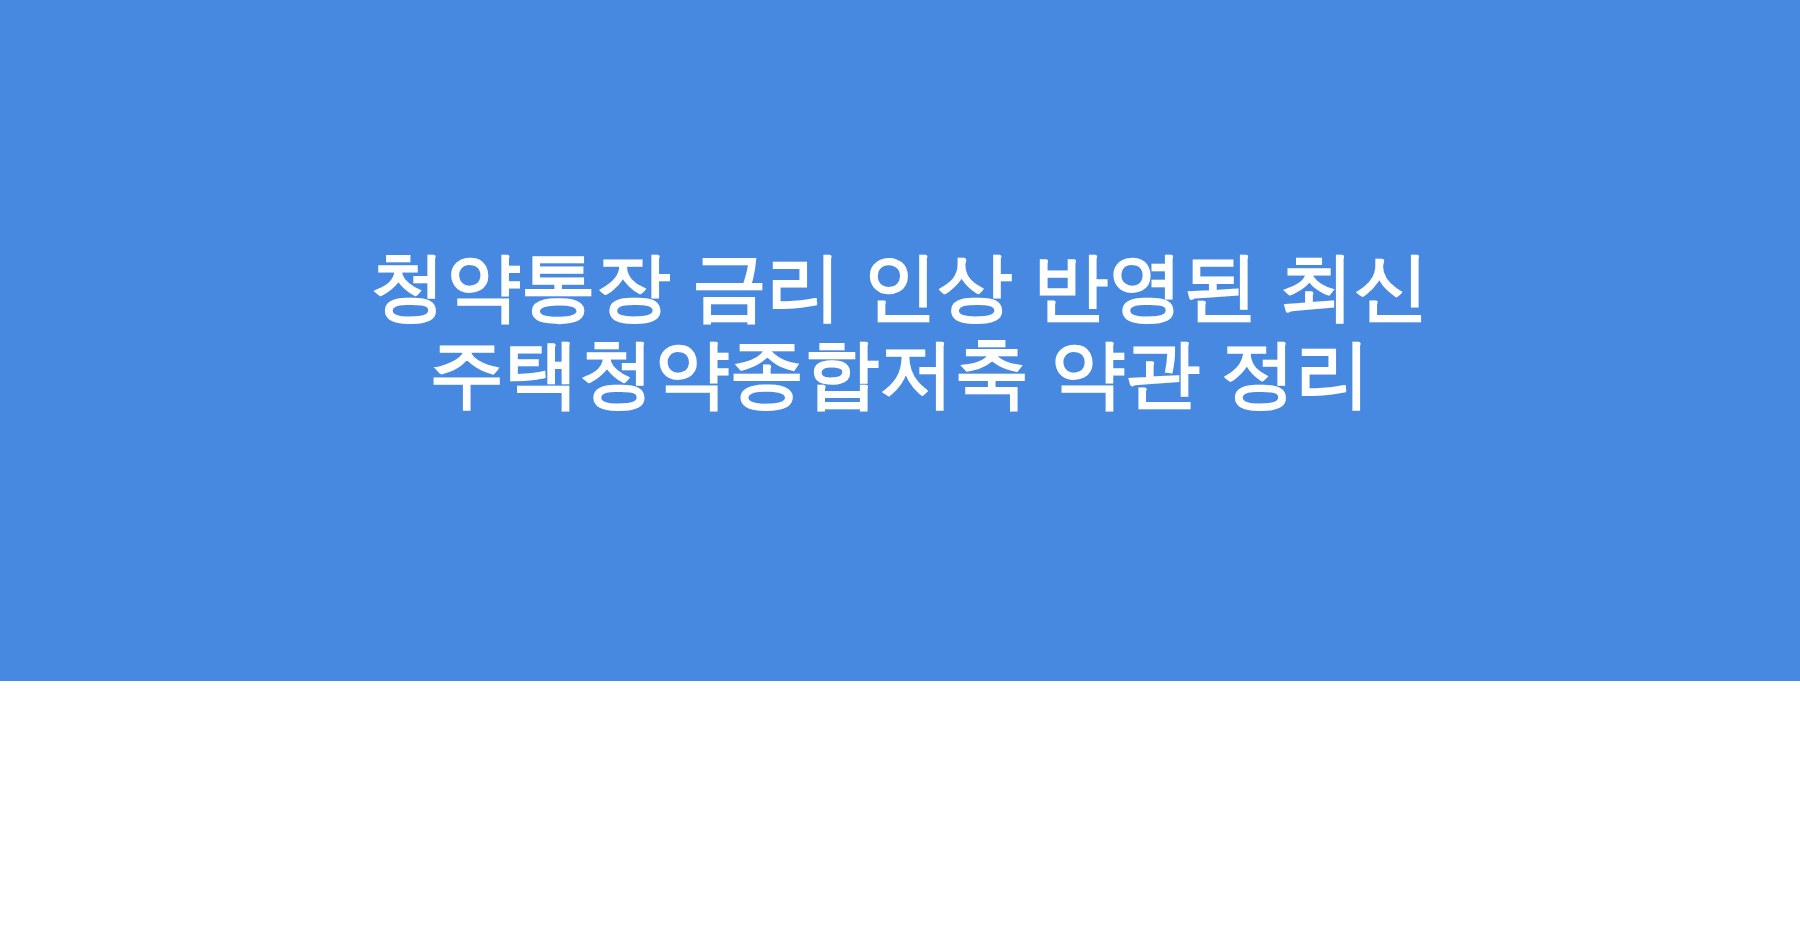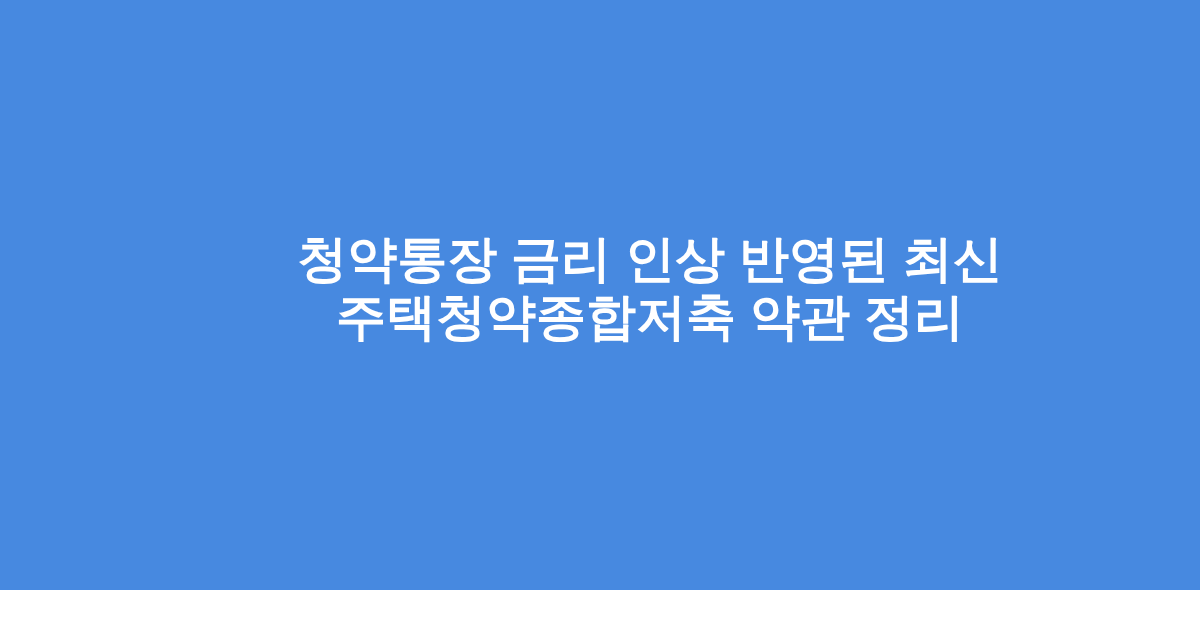--- a/index.html
+++ b/index.html
@@ -12,25 +12,25 @@
     width: 1200px;
     height: 630px;
     overflow: hidden;
     font-family: "Liberation Sans", "DejaVu Sans", sans-serif;
   }
 
   #banner-card {
     position: relative;
     box-sizing: border-box;
     width: 1200px;
-    height: 590px;
+    height: 454px;
     background-color: #4789e0;
     display: flex;
     align-items: center;
-    justify-content: flex-end;
+    justify-content: center;
   }
 
   #title-block {
     box-sizing: border-box;
     width: 1100px;
     padding: 0 10px;
     
     margin-top: -14px;
     text-align: center;
   }

